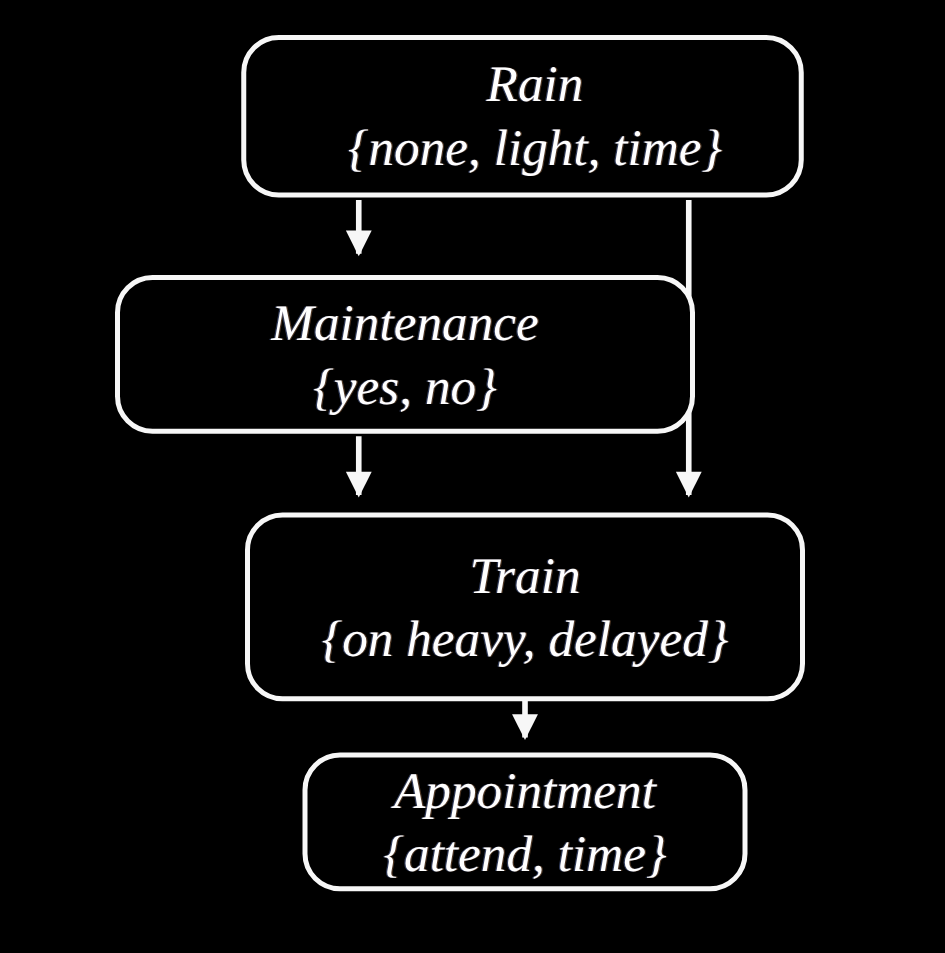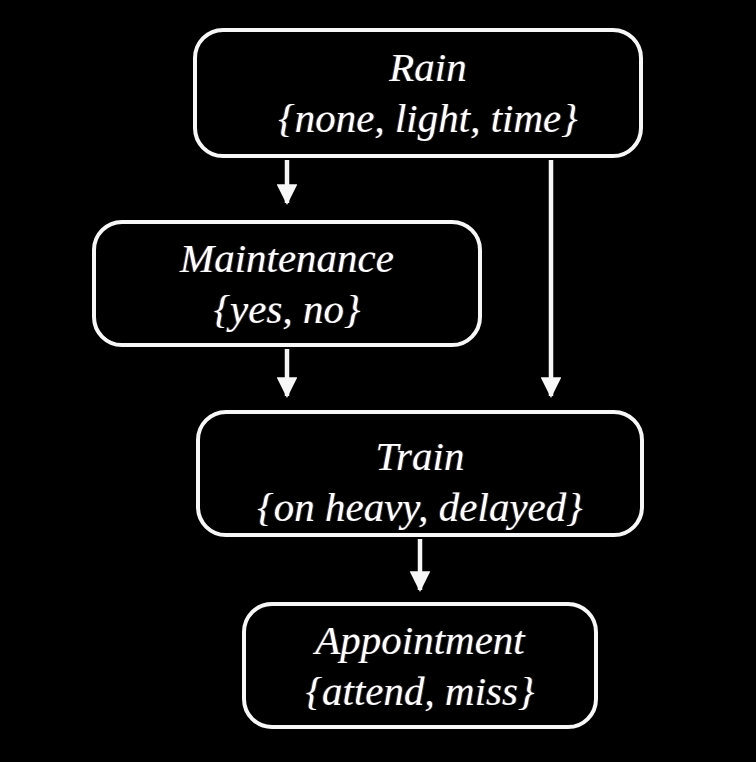--- a/index.html
+++ b/index.html
@@ -30,23 +30,23 @@
     flex-direction: column;
     justify-content: center;
     align-items: center;
     
     text-shadow: -1px 0 rgba(140,170,255,0.35), 1px 0 rgba(255,180,120,0.30);
   }
   .node .node-label, .node .node-values {
     white-space: nowrap;
   }
   #node-rain        { left: 193px; top:  28px; width: 450px; height: 130px; padding-left: 20px; }
-  #node-maintenance { left:  92px; top: 220px; width: 390px; height: 127px; }
-  #node-train       { left: 196px; top: 410px; width: 448px; height: 127px; justify-content: flex-end; }
-  #node-appointment { left: 242px; top: 602px; width: 356px; height: 127px; }
+  #node-maintenance { left:  92px; top: 220px; width: 464px; height: 127px; }
+  #node-train       { left: 196px; top: 410px; width: 448px; height: 151px; }
+  #node-appointment { left: 242px; top: 602px; width: 356px; height: 111px; }
   .edges-layer {
     position: absolute;
     left: 0; top: 0;
     width: 756px;
     height: 762px;
     pointer-events: none;
   }
 </style>
 </head>
 <body>
@@ -75,16 +75,16 @@
     <div class="node-values">{yes, no}</div>
   </div>
 
   <div class="node" id="node-train">
     <div class="node-label">Train</div>
     <div class="node-values">{on heavy, delayed}</div>
   </div>
 
   <div class="node" id="node-appointment">
     <div class="node-label">Appointment</div>
-    <div class="node-values">{attend, miss}</div>
+    <div class="node-values">{attend, time}</div>
   </div>
 
 </div>
 
 </body></html>

